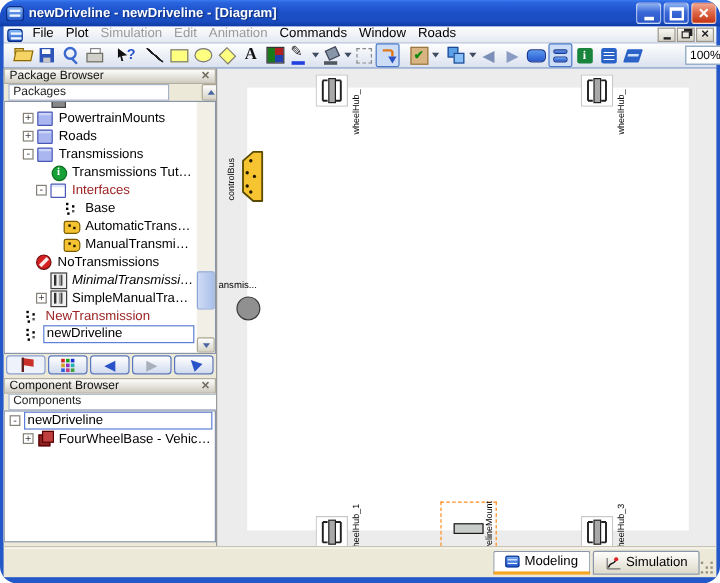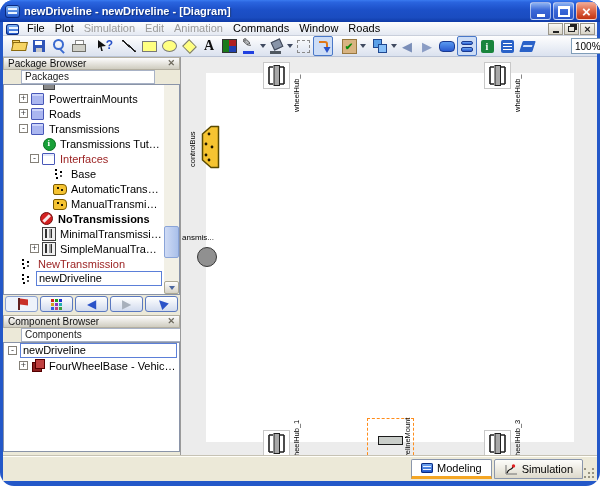--- a/index.html
+++ b/index.html
@@ -98,21 +98,21 @@
   .combo-btn{width:15px;height:16px;margin-left:1px;border:1px solid #7f9db9;background:linear-gradient(#fefefe,#d8e4f8);
     display:flex;align-items:center;justify-content:center;box-sizing:border-box;}
   .combo-btn::after{content:"";border:3px solid transparent;border-top:4px solid #3a5a9a;margin-top:3px;}
 
   
   .leftcol{position:absolute;left:3px;top:57px;width:177px;height:398px;background:#ece9d8;}
   .phead{position:absolute;left:0;width:177px;height:13px;background:linear-gradient(#fdfdfd,#cfccc0);
     border:1px solid #b2aea0;box-sizing:border-box;display:flex;align-items:center;justify-content:space-between;
     padding:0 4px;font-size:10px;color:#111;}
   .phead .x{color:#6e6a5e;font-weight:bold;font-size:9px;line-height:1;}
-  .colrow{position:absolute;left:18px;width:176px;height:14px;display:flex;gap:27px;}
+  .colrow{position:absolute;left:4px;width:176px;height:14px;display:flex;gap:27px;}
   .colhdr{flex:1;background:#fff;border:1px solid #a8b2c6;box-sizing:border-box;font-size:10px;padding:0 3px;line-height:12px;color:#222;}
   .sbbtn{width:15px;height:14px;background:linear-gradient(#fefefe,#d6d2c6);border:1px solid #aca894;border-radius:2px;
     box-sizing:border-box;display:flex;align-items:center;justify-content:center;flex:none;}
   .arr-up::after{content:"";border:3px solid transparent;border-bottom:4px solid #4a66a0;margin-bottom:3px;}
   .arr-dn::after{content:"";border:3px solid transparent;border-top:4px solid #4a66a0;margin-top:3px;}
   .tree{position:absolute;left:0;width:177px;background:#fff;border:1px solid #8a94a8;box-sizing:border-box;overflow:hidden;}
   #pkg-tree{top:27px;height:211px;}
   #cmp-tree{top:285px;height:110px;}
   .rows{position:absolute;left:0;top:0;right:15px;bottom:0;overflow:hidden;}
   #cmp-tree .rows{right:0;}
@@ -365,26 +365,26 @@
           <div class="trow" style="padding-left: 37px;">
             <span class="expander hide"></span>
             <span class="ticon ic-bus"></span>
             <span class="tlabel">AutomaticTransmissionBus</span>
           </div>
           <div class="trow" style="padding-left: 37px;">
             <span class="expander hide"></span>
             <span class="ticon ic-bus"></span>
             <span class="tlabel">ManualTransmissionBus</span>
           </div>
-          <div class="trow" style="padding-left: 24px; font-weight: bold;">
+          <div class="trow" style="padding-left: 14px;">
             <span class="expander hide"></span>
             <span class="ticon ic-no"></span>
             <span class="tlabel">NoTransmissions</span>
           </div>
-          <div class="trow" style="padding-left: 26px;">
+          <div class="trow" style="padding-left: 26px; font-style: italic;">
             <span class="expander hide"></span>
             <span class="ticon ic-trans"></span>
             <span class="tlabel">MinimalTransmission</span>
           </div>
           <div class="trow" style="padding-left: 26px;">
             <span class="expander">+</span>
             <span class="ticon ic-trans"></span>
             <span class="tlabel">SimpleManualTransmission</span>
           </div>
           <div class="trow red" style="padding-left: 4px; text-align: right;">

